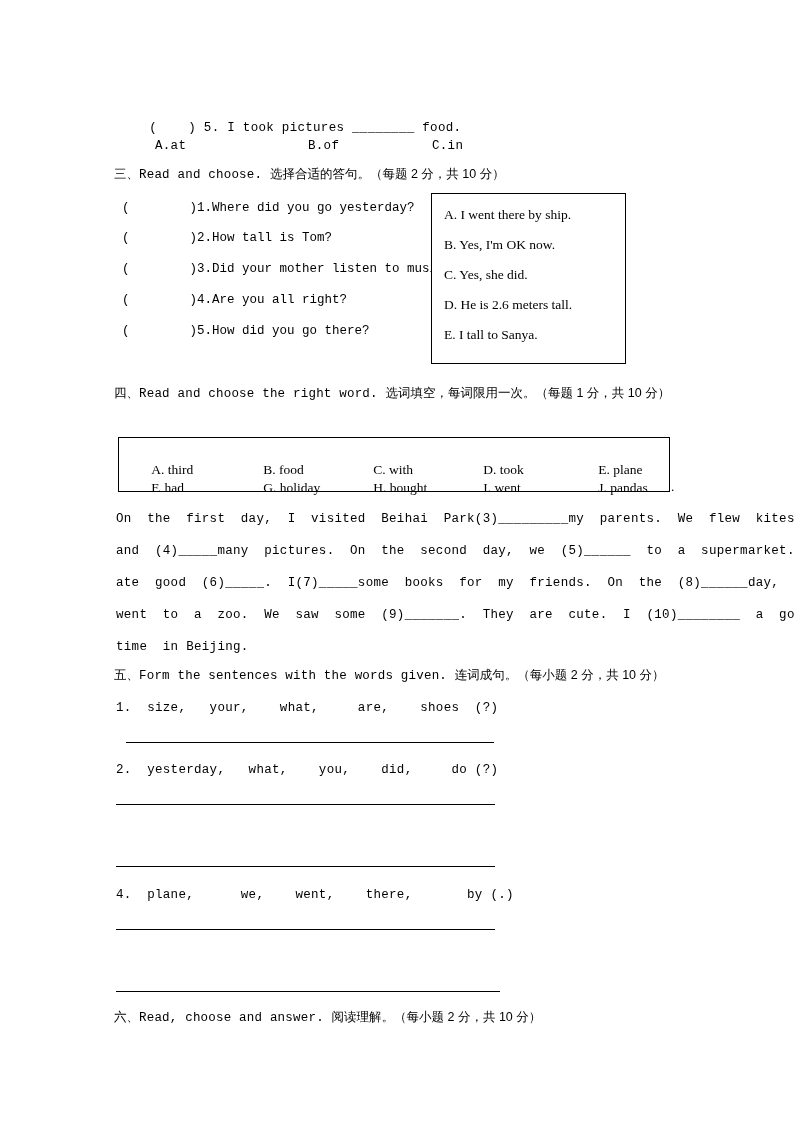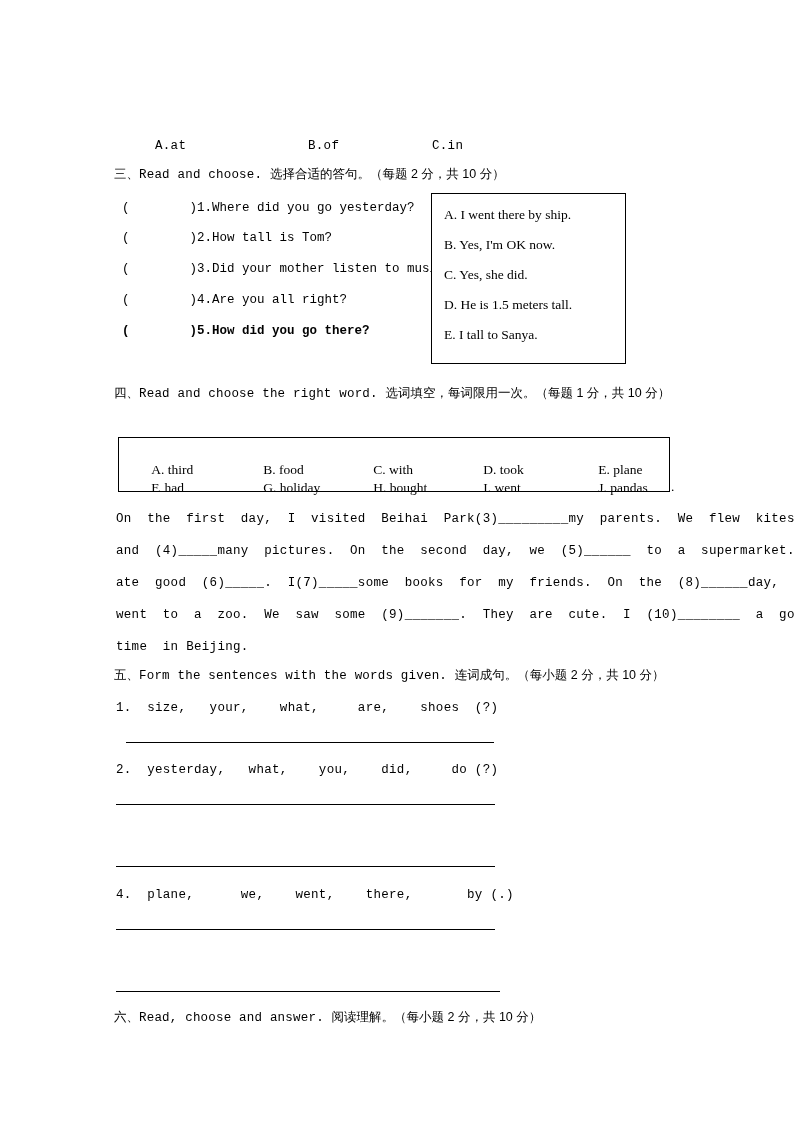--- a/index.html
+++ b/index.html
@@ -73,42 +73,45 @@
     white-space: pre;
     font-family: "Liberation Serif", "DejaVu Serif", serif;
     font-size: 13.5px;
   }
 </style>
 </head>
 <body>
 
 <div class="page">
 
+  <div class="t" style="left:118px; top:107px;">
+    <span>(    ) 5.</span><span> </span><span>I took pictures ________ food.</span>
+  </div>
 
   <div class="t" style="left:155px; top:139px;">A.at</div>
   <div class="t" style="left:308px; top:139px;">B.of</div>
   <div class="t" style="left:432px; top:139px;">C.in</div>
 
   <div class="t heading" style="left:114px; top:167px;"><span class="cn">三、</span><span>Read and choose.</span><span> </span><span class="cn">选择合适的答句。</span><span class="cn">（每题 2 分，共 10 分）</span></div>
 
   <div class="q-row" style="left:122px; top:201px;"><span>(        )1.</span><span>Where did you go yesterday?</span></div>
 
   <div class="q-row" style="left:122px; top:231px;"><span>(        )2.</span><span>How tall is Tom?</span></div>
 
   <div class="q-row" style="left:122px; top:262px;"><span>(        )3.</span><span>Did your mother listen to music?</span></div>
 
   <div class="q-row" style="left:122px; top:293px;"><span>(        )4.</span><span>Are you all right?</span></div>
 
-  <div class="q-row" style="left:122px; top:324px;font-weight:bold;"><span>(        )5.</span><span>How did you go there?</span></div>
+  <div class="q-row" style="left:122px; top:324px;"><span>(        )5.</span><span>How did you go there?</span></div>
 
   <div class="box" style="left:431px; top:193px; width:195px; height:171px;">
     <div class="opt" style="left:12px; top:13px;">A. I went there by ship.</div>
     <div class="opt" style="left:12px; top:43px;">B. Yes, I'm OK now.</div>
     <div class="opt" style="left:12px; top:73px;">C. Yes, she did.</div>
-    <div class="opt" style="left:12px; top:103px;">D. He is 1.5 meters tall.</div>
+    <div class="opt" style="left:12px; top:103px;">D. He is 2.6 meters tall.</div>
     <div class="opt" style="left:12px; top:133px;">E. I tall to Sanya.</div>
   </div>
 
   <div class="t heading" style="left:114px; top:386px;"><span class="cn">四、</span><span>Read and choose the right word.</span><span> </span><span class="cn">选词填空，每词限用一次。</span><span class="cn">（每题 1 分，共 10 分）</span></div>
 
   <div class="box" style="left:118px; top:437px; width:552px; height:55px;">
     <div class="bank-row" style="left:0px; top:8px; width:552px;">
       <span class="bank-cell" style="width:112px; padding-left:12px;">A. third</span><span class="bank-cell" style="width:110px;">B. food</span><span class="bank-cell" style="width:110px;">C. with</span><span class="bank-cell" style="width:115px;">D. took</span><span class="bank-cell">E. plane</span>
     </div>
     <div class="bank-row" style="left:0px; top:26px; width:552px;">

